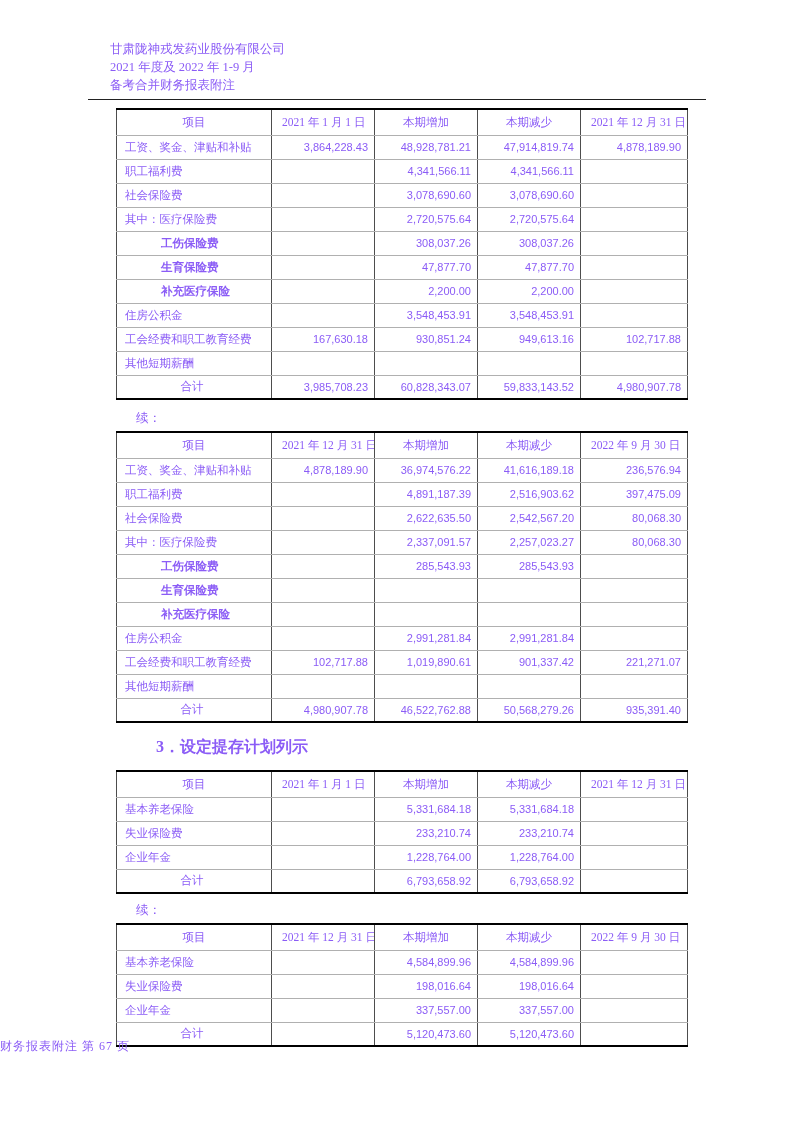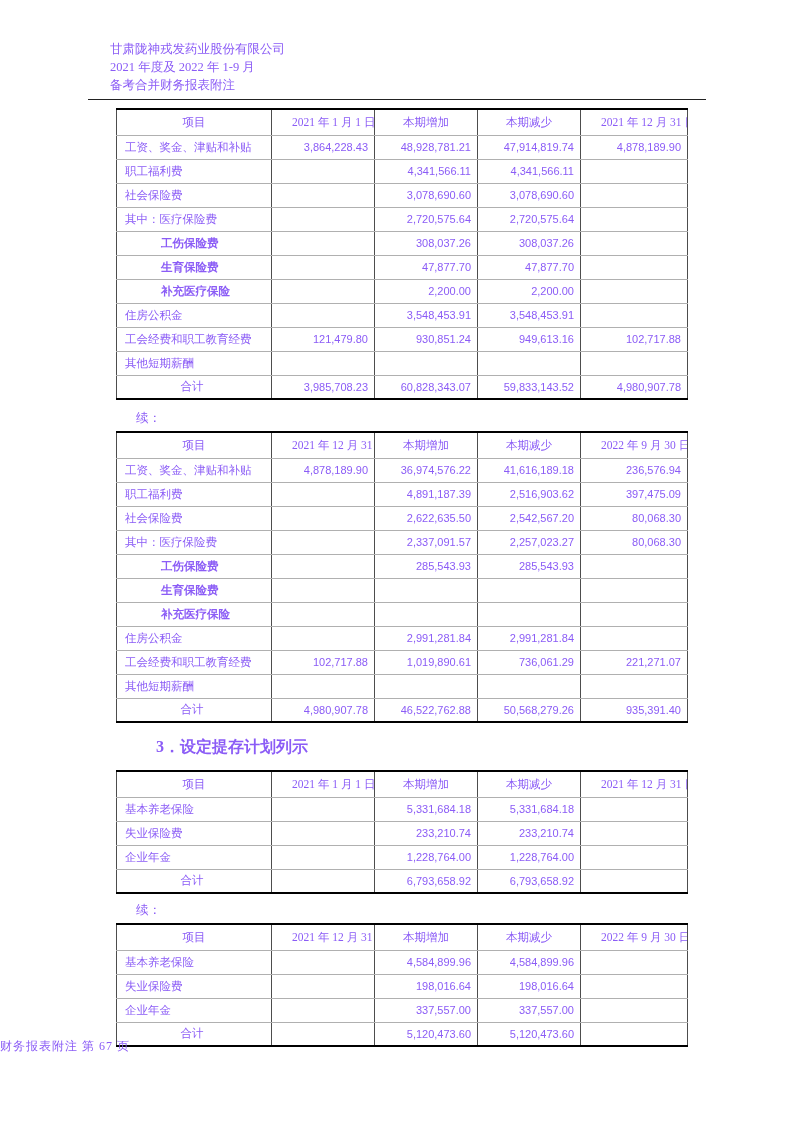--- a/index.html
+++ b/index.html
@@ -13,21 +13,21 @@
   .header-rule{position:absolute;left:88px;top:99px;width:618px;border-top:1.5px solid #222;height:0;}
   .content{position:absolute;left:116px;top:108px;width:571px;}
   table{border-collapse:collapse;table-layout:fixed;width:571px;
         border-top:2.5px solid #000;border-bottom:2.5px solid #000;}
   col.c0{width:155px;} col.c1{width:103px;} col.c2{width:103px;} col.c3{width:103px;} col.c4{width:107px;}
   th,td{
     border-left:1px solid #4d4d4d;border-right:1px solid #4d4d4d;
     border-top:1px solid #b0b0b0;border-bottom:1px solid #b0b0b0;
     padding:0 6px;overflow:hidden;white-space:nowrap;box-sizing:border-box;
   }
-  th{height:26px;font-weight:normal;font-size:11.5px;text-align:center;padding:0 20px;margin-top:28px;}
+  th{height:26px;font-weight:normal;font-size:11.5px;text-align:center;padding:0 10px;margin-top:28px;}
   td{height:24px;font-size:11.5px;}
   td.num{text-align:right;font-family:"Liberation Sans","DejaVu Sans",sans-serif;font-size:11px;}
   td.label{text-align:left;padding-left:8px;margin-top:27px;}
   td.label.indent{padding-left:44px;font-weight:bold;}
   td.label.total{text-align:center;padding-left:2px;}
   .continued{margin:10px 0 4px 20px;font-size:12.5px;}
   .section-heading{margin:14px 0 8px 40px;font-size:16px;font-weight:bold;}
   .gap-sm{height:4px;}
   .doc-footer{position:absolute;left:0;top:1038px;width:100%;font-size:12px;letter-spacing:1px;}
 </style>
@@ -114,21 +114,21 @@
           </tr>
           <tr>
             <td class="label">住房公积金</td>
             <td class="num"></td>
             <td class="num">3,548,453.91</td>
             <td class="num">3,548,453.91</td>
             <td class="num"></td>
           </tr>
           <tr>
             <td class="label">工会经费和职工教育经费</td>
-            <td class="num">121,479.80</td>
+            <td class="num">167,630.18</td>
             <td class="num">930,851.24</td>
             <td class="num">949,613.16</td>
             <td class="num">102,717.88</td>
           </tr>
           <tr>
             <td class="label">其他短期薪酬</td>
             <td class="num"></td>
             <td class="num"></td>
             <td class="num"></td>
             <td class="num"></td>
@@ -216,21 +216,21 @@
             <td class="label">住房公积金</td>
             <td class="num"></td>
             <td class="num">2,991,281.84</td>
             <td class="num">2,991,281.84</td>
             <td class="num"></td>
           </tr>
           <tr>
             <td class="label">工会经费和职工教育经费</td>
             <td class="num">102,717.88</td>
             <td class="num">1,019,890.61</td>
-            <td class="num">736,061.29</td>
+            <td class="num">901,337.42</td>
             <td class="num">221,271.07</td>
           </tr>
           <tr>
             <td class="label">其他短期薪酬</td>
             <td class="num"></td>
             <td class="num"></td>
             <td class="num"></td>
             <td class="num"></td>
           </tr>
           <tr>

